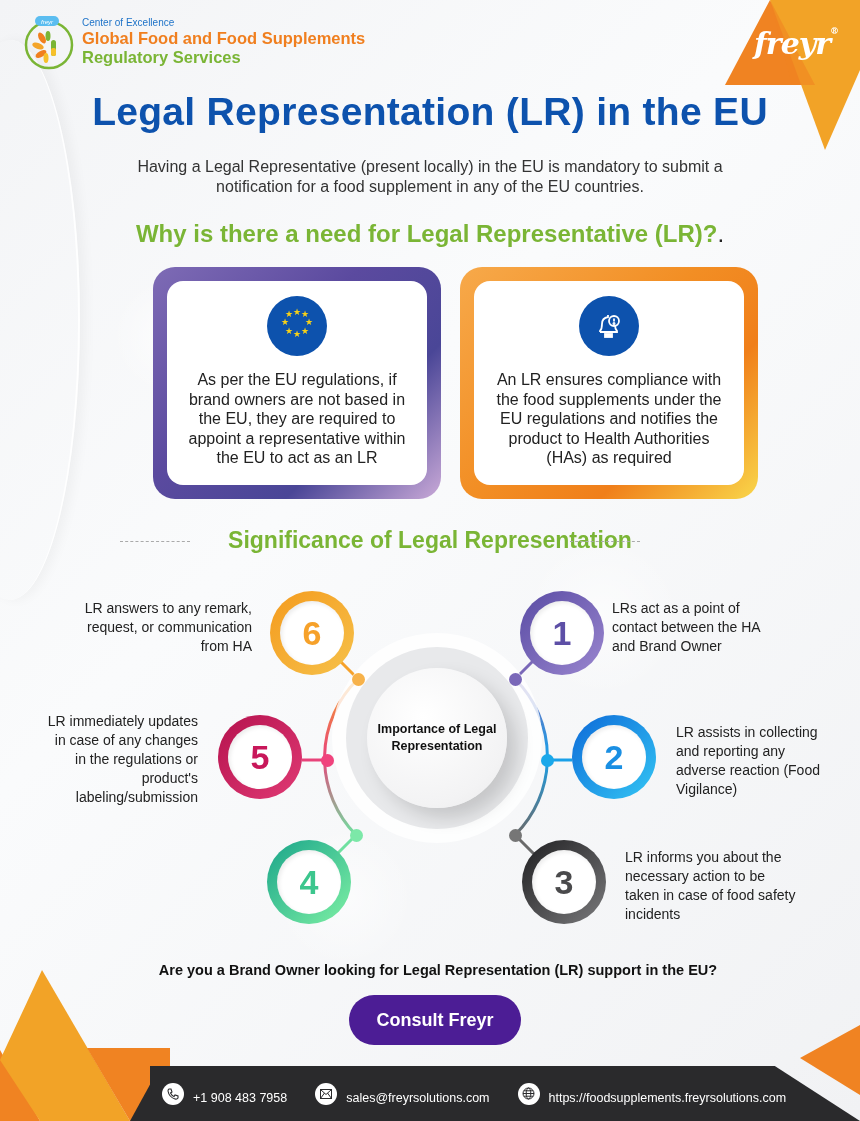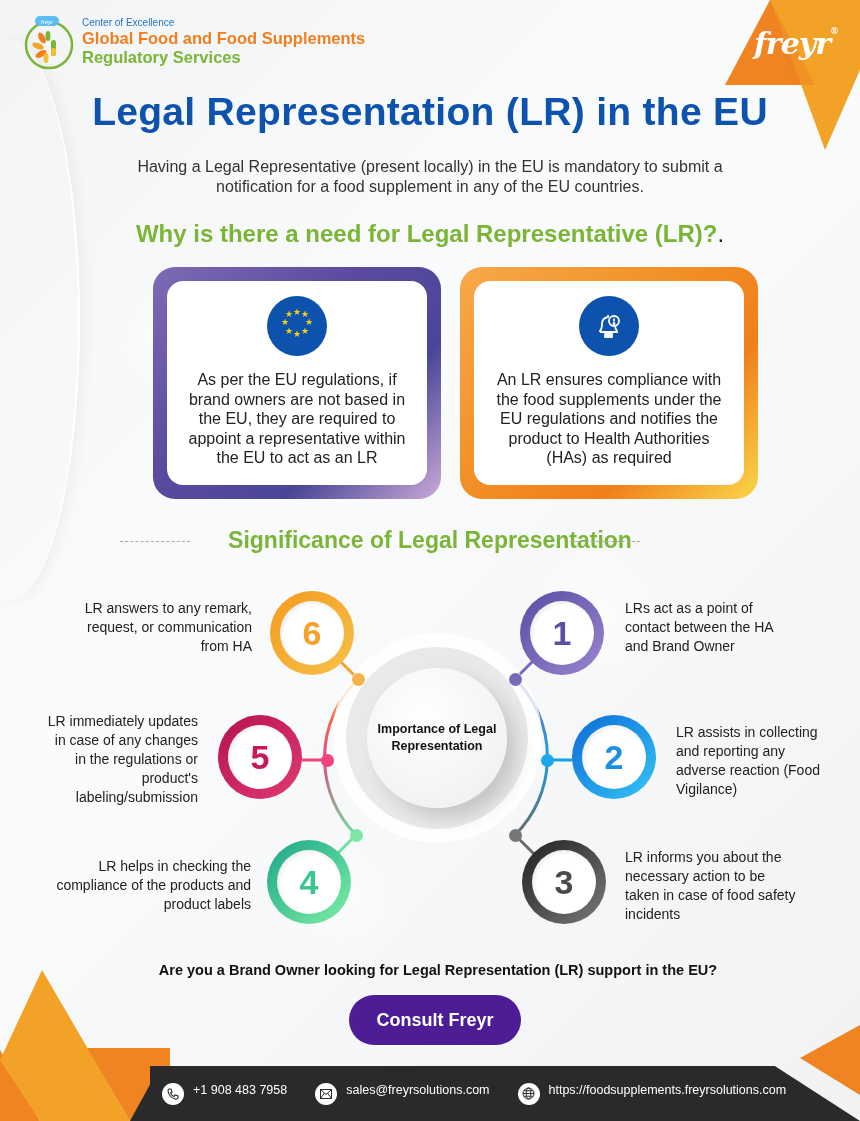--- a/index.html
+++ b/index.html
@@ -125,21 +125,21 @@
 
   .bl-shapes { position: absolute; left: 0; top: 970px; width: 170px; height: 151px; }
   .br-shape { position: absolute; right: 0; top: 1005px; width: 100px; height: 116px; }
 
   .footer-bar {
     position: absolute; left: 150px; top: 1066px; width: 710px; height: 55px;
     background: #2a2a2c;
     clip-path: polygon(0 0, 88% 0, 100% 100%, 0 100%);
     display: flex; align-items: center; padding-left: 12px;
   }
-  .f-item { display: flex; align-items: flex-start; margin-right: 28px; color: #fff; font-size: 12.5px; }
+  .f-item { display: flex; align-items: flex-end; margin-right: 28px; color: #fff; font-size: 12.5px; }
   .f-icon {
     width: 22px; height: 22px; border-radius: 50%; background: #fff;
     display: flex; align-items: center; justify-content: center; margin-right: 9px;
   }
 </style>
 </head>
 <body>
 
 <div class="hex-bg"></div>
 <div class="bg-swoosh"></div>
@@ -261,22 +261,21 @@
   </div>
   <div class="num-circle" style="left:572px;top:145px;background:linear-gradient(135deg,#0d6ad8,#34c6f4)">
     <div class="num-inner" style="color:#1a8fe3">2</div>
   </div>
   <div class="num-circle" style="left:522px;top:270px;background:linear-gradient(135deg,#1f1f21,#7a7a7c)">
     <div class="num-inner" style="color:#4a4a4c">3</div>
   </div>
 
   <div class="stmt left" style="left:60px;top:29px;width:192px">LR answers to any remark, request, or communication from HA</div>
   <div class="stmt left" style="left:45px;top:142px;width:153px">LR immediately updates in case of any changes in the regulations or product's labeling/submission</div>
-  <div class="stmt left" style="left:55px;top:287px;width:196px">LR helps in checking the compliance of the products and product labels</div>
-  <div class="stmt right" style="left:625px;top:29px;width:170px">LRs act as a point of contact between the HA and Brand Owner</div>
+  <div class="stmt right" style="left:612px;top:29px;width:170px">LRs act as a point of contact between the HA and Brand Owner</div>
   <div class="stmt right" style="left:676px;top:153px;width:160px">LR assists in collecting and reporting any adverse reaction (Food Vigilance)</div>
   <div class="stmt right" style="left:625px;top:278px;width:175px">LR informs you about the necessary action to be taken in case of food safety incidents</div>
 </div>
 
 <div class="question">Are you a Brand Owner looking for Legal Representation (LR) support in the EU?</div>
 <button class="consult-btn">Consult Freyr</button>
 
 <svg class="bl-shapes" viewBox="0 0 170 151">
   <polygon points="0,80 0,151 40,151" fill="#f08322"></polygon>
   <polygon points="0,90 42,0 130,151 40,151" fill="#f2a327"></polygon>

